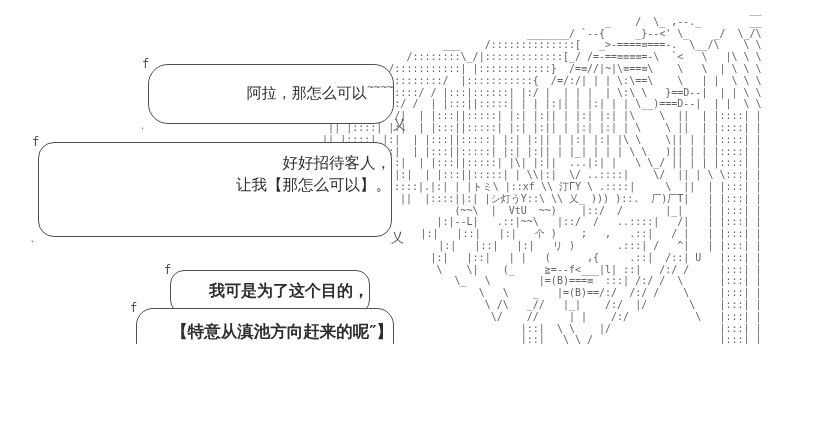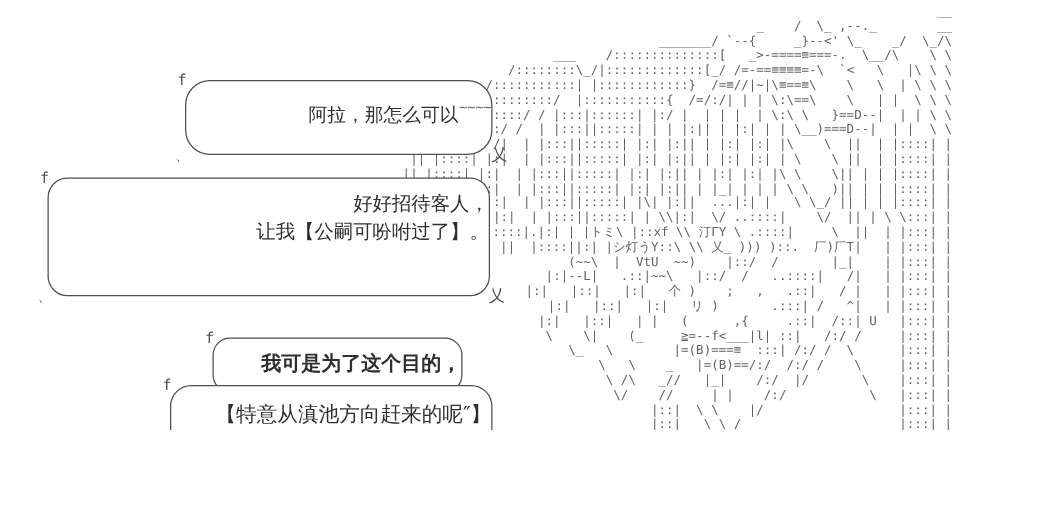--- a/index.html
+++ b/index.html
@@ -21,21 +21,21 @@
     box-sizing:border-box;
   }
   .b1{left:148px;top:64px;width:246px;height:60px;border-radius:20px;z-index:2;}
   .b2{left:38px;top:142px;width:354px;height:95px;border-radius:16px;z-index:3;}
   .b3{left:170px;top:270px;width:200px;height:44px;border-radius:14px;z-index:4;}
   .b4{left:136px;top:308px;width:258px;height:51px;border-radius:17px;z-index:5;}
   .txt{white-space:nowrap;}
   .b1 .txt{padding:17px 0 0 26px;font-size:15px;}
   .b2 .txt{padding:9px 0 0 26px;font-size:15.5px;line-height:22px;}
   .b3 .txt{padding:10px 0 0 18px;font-size:16px;font-weight:bold;}
-  .b4 .txt{padding:12px 0 0 14px;font-size:16.5px;}
+  .b4 .txt{padding:12px 0 0 14px;font-size:16.5px;font-weight:bold;}
   .sq{font-size:9px;vertical-align:8px;letter-spacing:-1px;color:#444;}
   
   .deco{position:absolute;color:#4f4f4f;font-family:"DejaVu Sans Mono",monospace;
         background:#fff;line-height:1;z-index:3;}
   .deco.tl{top:-7px;left:-7px;font-size:12px;background:transparent;}
   .deco.bl{bottom:-7px;left:-9px;font-size:11px;background:transparent;}
   .deco.br{bottom:-8px;right:-13px;font-size:13px;background:transparent;}
 </style>
 </head>
 <body>
@@ -81,21 +81,21 @@
     <span class="deco br">乂</span>
     <div class="txt"><span>阿拉，那怎么可以</span><span class="sq">~~~~</span></div>
   </div>
 
   <div class="bubble b2">
     <span class="deco tl">f</span>
     <span class="deco bl">、</span>
     <span class="deco br">乂</span>
     <div class="txt">
       <div>好好招待客人，</div>
-      <div>让我【公嗣可吩咐过了】。</div>
+      <div>让我【那怎么可以】。</div>
     </div>
   </div>
 
   <div class="bubble b3">
     <span class="deco tl">f</span>
     <div class="txt"><span>我可是为了这个目的，</span></div>
   </div>
 
   <div class="bubble b4">
     <span class="deco tl">f</span>

